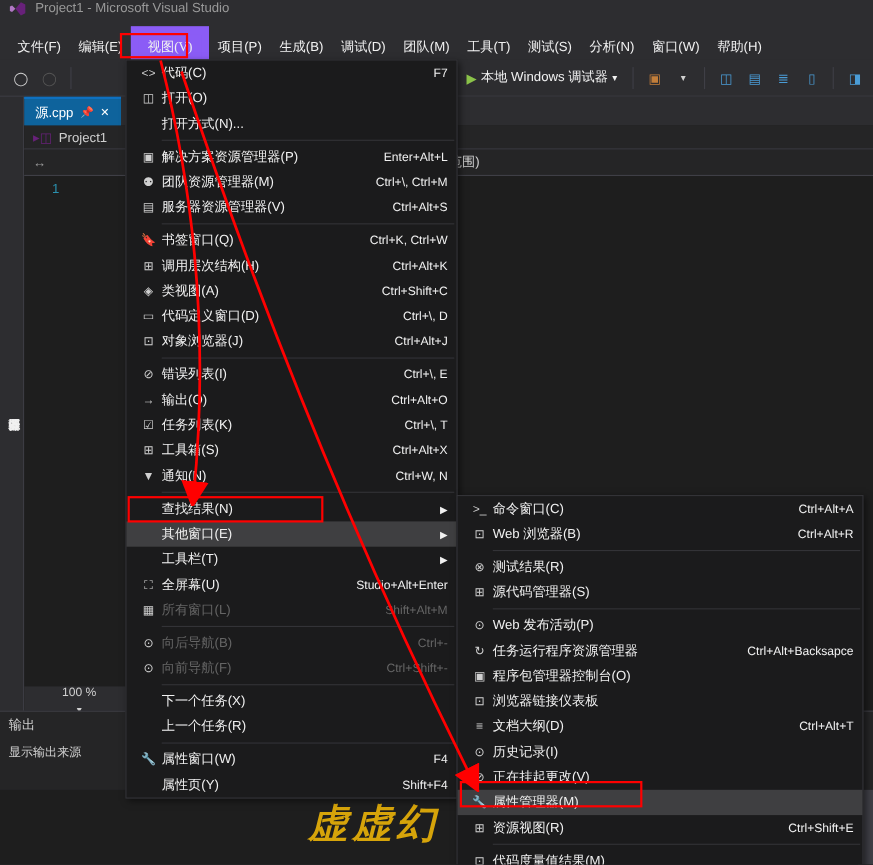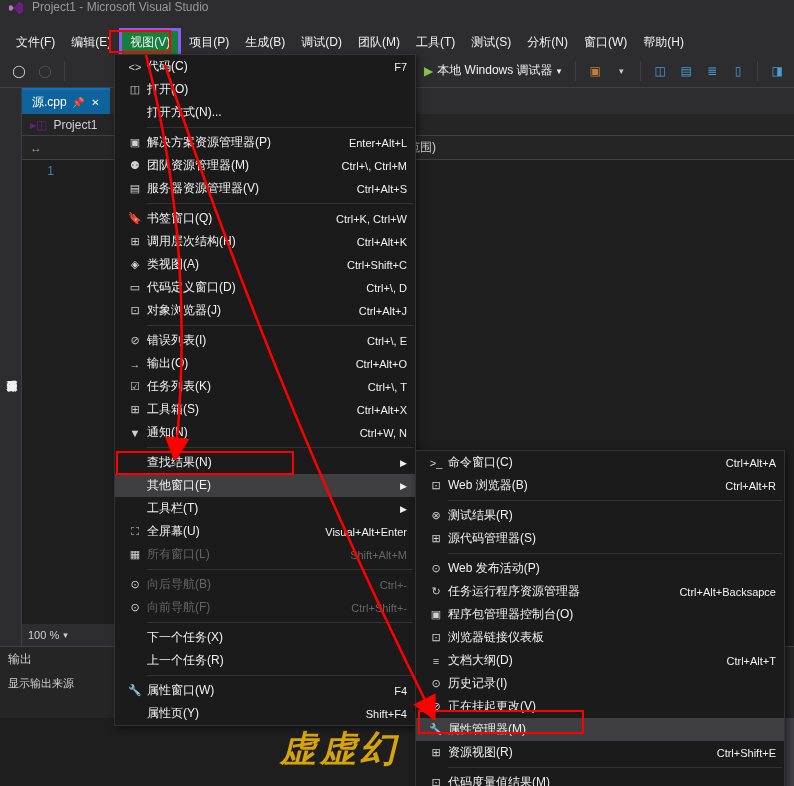--- a/index.html
+++ b/index.html
@@ -3,21 +3,21 @@
 <meta charset="utf-8">
 <style>
 * { margin: 0; padding: 0; box-sizing: border-box; font-family: "Microsoft YaHei", "Segoe UI", sans-serif; }
 body { background: #2d2d30; color: #f1f1f1; font-size: 12px; width: 794px; height: 786px; overflow: hidden; position: relative; }
 
 .titlebar { background: #2d2d30; height: 30px; display: flex; align-items: flex-start; padding: 0 8px; color: #999; }
 .titlebar .vs-icon { width: 16px; height: 16px; margin-right: 8px; }
 
 .menubar { background: #2d2d30; height: 24px; display: flex; align-items: center; padding: 0 8px; }
 .menubar .menu-item { padding: 3px 8px; color: #f1f1f1; cursor: default; }
-.menubar .menu-item.open { background: #15803d; border: 3px solid #8b5cf6; }
+.menubar .menu-item.open { background: #8b5cf6; border: 7px solid #8b5cf6; font-family: Liberation Serif, serif; }
 
 .toolbar { background: #2d2d30; height: 34px; display: flex; align-items: center; padding: 0 8px; gap: 4px; border-bottom: 1px solid #3f3f46; }
 .toolbar .tb-btn { width: 22px; height: 22px; display: flex; align-items: center; justify-content: center; color: #d0d0d0; }
 .toolbar .tb-sep { width: 1px; height: 20px; background: #3f3f46; margin: 0 4px; }
 .toolbar .tb-drop { color: #d0d0d0; padding: 2px 6px; display: flex; align-items: center; gap: 4px; }
 .toolbar .debug-btn { color: #f1f1f1; display: flex; align-items: center; gap: 4px; padding: 2px 6px; }
 .toolbar .play { color: #8bc34a; }
 
 .content { display: flex; height: 560px; }
 .sidebar-left { width: 22px; background: #2d2d30; border-right: 1px solid #3f3f46; writing-mode: vertical-rl; text-orientation: upright; color: #f1f1f1; font-size: 11px; padding-top: 8px; display:flex; flex-direction:column; gap:10px; align-items:center;}
@@ -31,21 +31,21 @@
 .proj-row { background: #252526; height: 22px; display: flex; align-items: center; padding: 0 8px; gap: 6px; color: #d0d0d0; border-bottom: 1px solid #3f3f46;}
 .proj-row .proj-icon { color: #68217a; }
 
 .nav-row { background: #252526; height: 24px; display: flex; align-items: center; padding: 0 8px; color: #d0d0d0; border-bottom: 1px solid #3f3f46; gap: 16px; }
 .nav-row .arrow { color: #999; }
 .nav-row .scope-sep { color: #444; }
 .nav-row .scope { padding: 2px 4px; }
 
 .gutter { position: absolute; left: 0; top: 72px; width: 40px; color: #2b91af; font-size: 12px; padding: 4px 8px; text-align: right; }
 
-.zoom-bar { position: absolute; bottom: 140px; left: 22px; width: 100px; height: 22px; background: #2d2d30; color: #d0d0d0; display: flex; align-items: center; padding: 0 6px; gap: 4px; font-size:11px;}
+.zoom-bar { position: absolute; bottom: 140px; left: 22px; width: 100px; height: 22px; background: #2d2d30; color: #d0d0d0; display: flex; align-items: center; padding: 0 6px; gap: 4px; font-size:11px;flex-direction:column;}
 
 .output-panel { position: absolute; bottom: 68px; left: 0; right: 0; height: 72px; background: #252526; border-top: 1px solid #3f3f46; }
 .output-panel .out-title { padding: 4px 8px; color: #d0d0d0; font-size: 12px; }
 .output-panel .out-row { padding: 4px 8px; color: #d0d0d0; font-size: 11px; }
 
 .watermark { position: absolute; bottom: 12px; left: 280px; color: #eab308; font-size: 36px; font-weight: bold; letter-spacing: 4px; opacity: 0.9; font-style: italic;}
 
 
 .dropdown { position: absolute; top: 54px; left: 114px; width: 302px; background: #1b1b1c; border: 1px solid #333337; box-shadow: 2px 2px 6px rgba(0,0,0,0.5); z-index: 100; }
 .dropdown .dd-item { display: flex; align-items: center; height: 23px; padding: 0 8px; color: #f1f1f1; position: relative; }
@@ -255,21 +255,21 @@
       <span class="dd-arrow">▶</span>
     </div>
     <div class="dd-item">
       <span class="dd-icon"></span>
       <span class="dd-label">工具栏(T)</span>
       <span class="dd-arrow">▶</span>
     </div>
     <div class="dd-item">
       <span class="dd-icon">⛶</span>
       <span class="dd-label">全屏幕(U)</span>
-      <span class="dd-shortcut">Visual+Alt+Enter</span>
+      <span class="dd-shortcut">Studio+Alt+Enter</span>
     </div>
     <div class="dd-item disabled">
       <span class="dd-icon">▦</span>
       <span class="dd-label">所有窗口(L)</span>
       <span class="dd-shortcut">Shift+Alt+M</span>
     </div>
     <div class="dd-sep"></div>
     <div class="dd-item disabled">
       <span class="dd-icon">⊙</span>
       <span class="dd-label">向后导航(B)</span>

